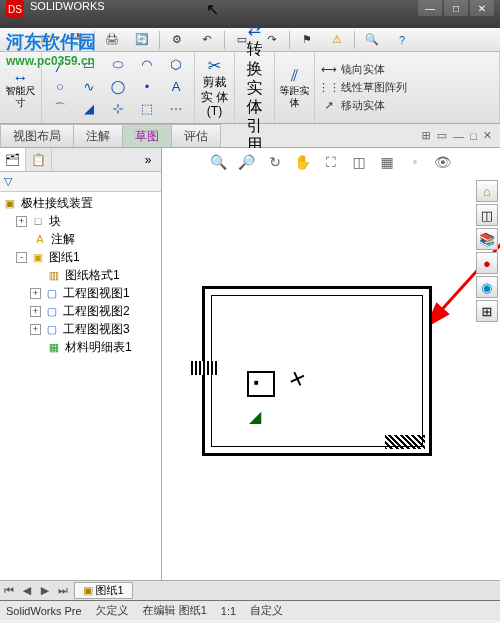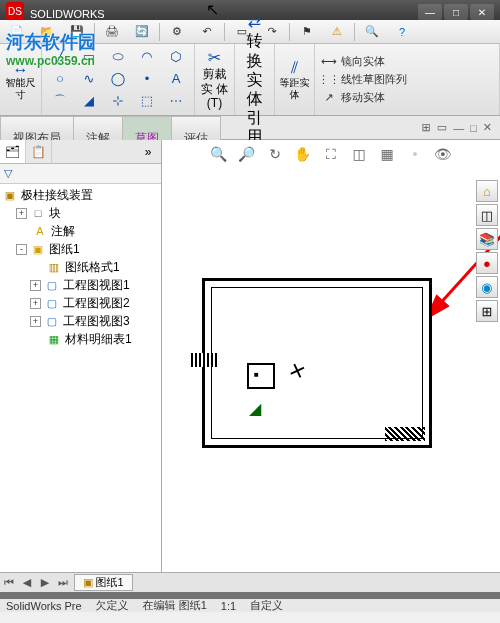--- a/index.html
+++ b/index.html
@@ -1,35 +1,35 @@
 <!DOCTYPE html>
 <html><head>
 <meta charset="utf-8">
 <style>
 * { box-sizing: border-box; margin: 0; padding: 0; font-family: "Microsoft YaHei", sans-serif; }
 body { width: 500px; height: 623px; background: #f0f0f0; overflow: hidden; position: relative; }
-.titlebar { height: 20px; background: linear-gradient(#5a5a5a,#3a3a3a); display: flex; align-items: flex-end; padding: 0 6px; color: #fff; font-size: 11px; }
+.titlebar { height: 28px; background: linear-gradient(#5a5a5a,#3a3a3a); display: flex; align-items: flex-start; padding: 0 6px; color: #fff; font-size: 11px; }
 .titlebar .icon { width: 18px; height: 18px; background: #d00; border-radius: 3px; margin-right: 6px; display: flex; align-items: center; justify-content: center; font-size: 10px; color: #fff; }
 .titlebar .wctl { margin-left: auto; display: flex; gap: 2px; }
 .titlebar .wctl div { width: 24px; height: 16px; background: rgba(255,255,255,.15); border-radius: 2px; display: flex; align-items: center; justify-content: center; font-size: 10px; }
 .menubar { height: 24px; background: linear-gradient(#f8f8f8,#e4e4e4); border-bottom: 1px solid #bbb; display: flex; align-items: center; padding: 0 4px; gap: 4px; }
 .menubar .mbtn { width: 26px; height: 20px; display: flex; align-items: center; justify-content: center; font-size: 11px; color: #333; border: 1px solid transparent; }
 .menubar .sep { width: 1px; height: 18px; background: #bbb; }
 .ribbon { height: 72px; background: linear-gradient(#f4f4f4,#e0e0e0); border-bottom: 1px solid #aaa; display: flex; }
 .rgroup { border-right: 1px solid #ccc; padding: 2px 4px; display: flex; flex-direction: column; }
 .rg1 { width: 42px; align-items: center; justify-content: center; }
 .rg1 .big { font-size: 10px; text-align: center; line-height: 1.2; }
 .rg2 { display: grid; grid-template-columns: repeat(5,28px); grid-template-rows: repeat(3,21px); gap: 1px; }
 .rg2 div { display: flex; align-items: center; justify-content: center; font-size: 13px; color: #0a4aa8; }
 .rg3, .rg4, .rg5 { width: 40px; align-items: center; justify-content: center; font-size: 10px; text-align: center; }
 .rg6 { flex: 1; padding: 2px 6px; display: flex; flex-direction: column; gap: 2px; justify-content: center; }
 .rg6 .row { display: flex; align-items: center; gap: 4px; font-size: 11px; color: #333; }
 .rg6 .row span.ic { width: 16px; height: 16px; display: inline-flex; align-items: center; justify-content: center; }
 .tabs { height: 24px; background: #e8e8e8; border-bottom: 1px solid #aaa; display: flex; }
-.tab { padding: 13px 12px; font-size: 12px; color: #444; border: 1px solid #bbb; border-bottom: none; background: linear-gradient(#f4f4f4,#ddd); margin-right: -1px; font-family: Liberation Serif, serif; }
+.tab { padding: 3px 12px; font-size: 12px; color: #444; border: 1px solid #bbb; border-bottom: none; background: linear-gradient(#f4f4f4,#ddd); margin-right: -1px; font-family: Liberation Serif, serif; }
 .tab.active { background: #c8d8c8; color: #a21caf; }
 .tabs .spacer { flex: 1; }
 .tabs .dctl { display: flex; align-items: center; gap: 6px; padding-right: 8px; font-size: 11px; color: #666; }
 .tabs .dctl span { cursor: pointer; }
 .main { display: flex; height: 432px; }
 .sidebar { width: 162px; background: #f4f4f4; border-right: 1px solid #aaa; display: flex; flex-direction: column; }
 .sidetabs { height: 24px; display: flex; border-bottom: 1px solid #bbb; background: #e8e8e8; }
 .sidetabs div { width: 26px; display: flex; align-items: center; justify-content: center; font-size: 12px; border-right: 1px solid #ccc; }
 .sidetabs div.active { background: #fff; }
 .sidetabs .sp { flex: 1; border: none; }
@@ -53,21 +53,21 @@
 .sheet .obj3 { position: absolute; left: 44px; top: 118px; font-size: 16px; color: #060; }
 .sheet .corner { position: absolute; right: 4px; bottom: 4px; width: 40px; height: 14px; background: repeating-linear-gradient(45deg,#000,#000 2px,transparent 2px,transparent 4px); }
 .arrow { position: absolute; left: 250px; top: 40px; width: 120px; height: 120px; }
 .arrow svg { width: 100%; height: 100%; }
 .sidetool { position: absolute; right: 2px; top: 180px; width: 22px; display: flex; flex-direction: column; gap: 2px; }
 .sidetool div { width: 22px; height: 22px; border: 1px solid #aaa; background: linear-gradient(#fefefe,#e0e0e0); display: flex; align-items: center; justify-content: center; font-size: 13px; }
 .btabs { height: 20px; background: #e4e4e4; display: flex; align-items: center; border-top: 1px solid #aaa; font-size: 11px; }
 .btabs .nav { display: flex; }
 .btabs .nav span { width: 18px; text-align: center; color: #555; }
 .btabs .bt { padding: 0 8px; border: 1px solid #aaa; background: #f8f8f8; margin-left: 2px; display: flex; align-items: center; gap: 2px; }
-.status { height: 20px; background: #e8e8e8; border-top: 7px solid #737373; display: flex; align-items: center; font-size: 11px; color: #333; padding: 0 6px; gap: 14px; }
+.status { height: 20px; background: #e8e8e8; border-top: 1px solid #737373; display: flex; align-items: center; font-size: 11px; color: #333; padding: 0 6px; gap: 14px; }
 .watermark { position: absolute; left: 6px; top: 30px; font-size: 18px; font-weight: bold; pointer-events: none; z-index: 100; }
 .watermark .t1 { color: #1878d8; text-shadow: 0 0 2px #fff; }
 .watermark .t2 { color: #2a9e3a; font-size: 12px; display: block; text-shadow: 0 0 2px #fff; }
 .cursor { position: absolute; left: 206px; top: 0px; font-size: 16px; z-index: 101; color: #000; }
 </style>
 </head>
 <body>
 
 <div class="watermark">
   <span class="t1">河东软件园</span>

